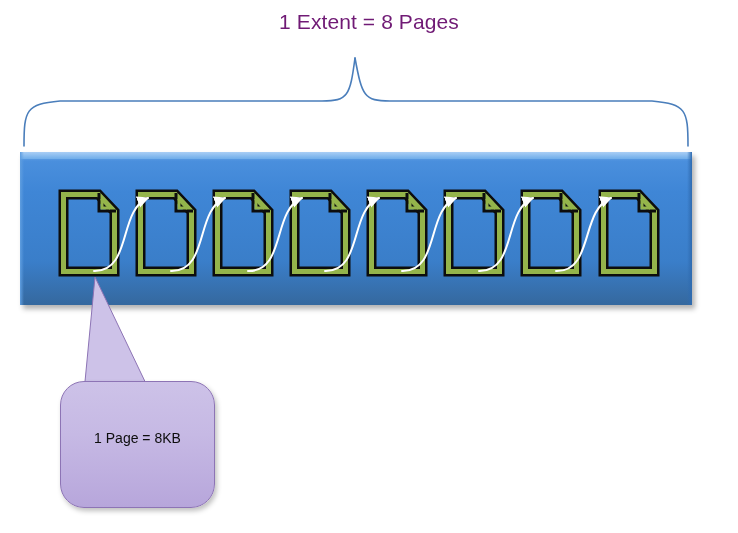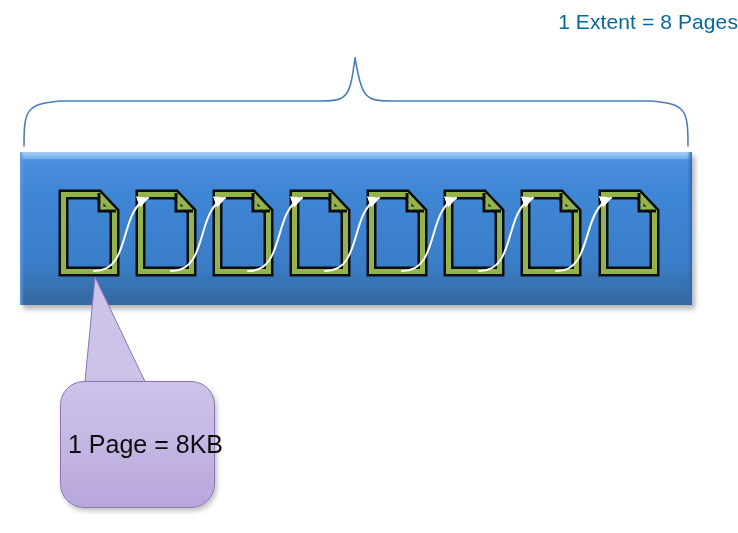--- a/index.html
+++ b/index.html
@@ -8,22 +8,22 @@
     background:#ffffff;
     font-family:"Liberation Sans", sans-serif;
     position:relative;
     overflow:hidden;
   }
   #stage{position:absolute;left:0;top:0;width:738px;height:533px;}
 
   .caption{
     position:absolute;
     left:0;width:738px;
-    text-align:right;
-    color:#0369a1;
+    text-align:center;
+    color:#701a75;
     font-size:21px;
     line-height:26px;
     letter-spacing:0.1px;
     white-space:pre;
   }
   #caption-line-1{top:9px;}
   #caption-line-2{top:36px;}
 
   #brace-layer{position:absolute;left:0;top:0;width:738px;height:533px;}
 
@@ -65,24 +65,24 @@
     left:60px;top:381px;
     width:155px;height:127px;
     border-radius:24px;
     border:1px solid #8d74b5;
     background:linear-gradient(180deg,#cdc2e8 0%,#c6b9e4 42%,#bfb0e0 70%,#b7a6db 100%);
     box-shadow:2px 3px 5px rgba(0,0,0,0.25);
     box-sizing:border-box;
   }
   #callout-text{
     position:absolute;
-    left:68px;top:430px;
+    left:60px;top:430px;
     width:155px;
     text-align:center;
-    font-size:25px;
+    font-size:14px;
     color:#0d0d0d;
     white-space:pre;
   }
 </style>
 </head>
 <body>
 
 <div id="stage">
 
   <div class="caption" id="caption-line-1">1 Extent = 8 Pages</div>

